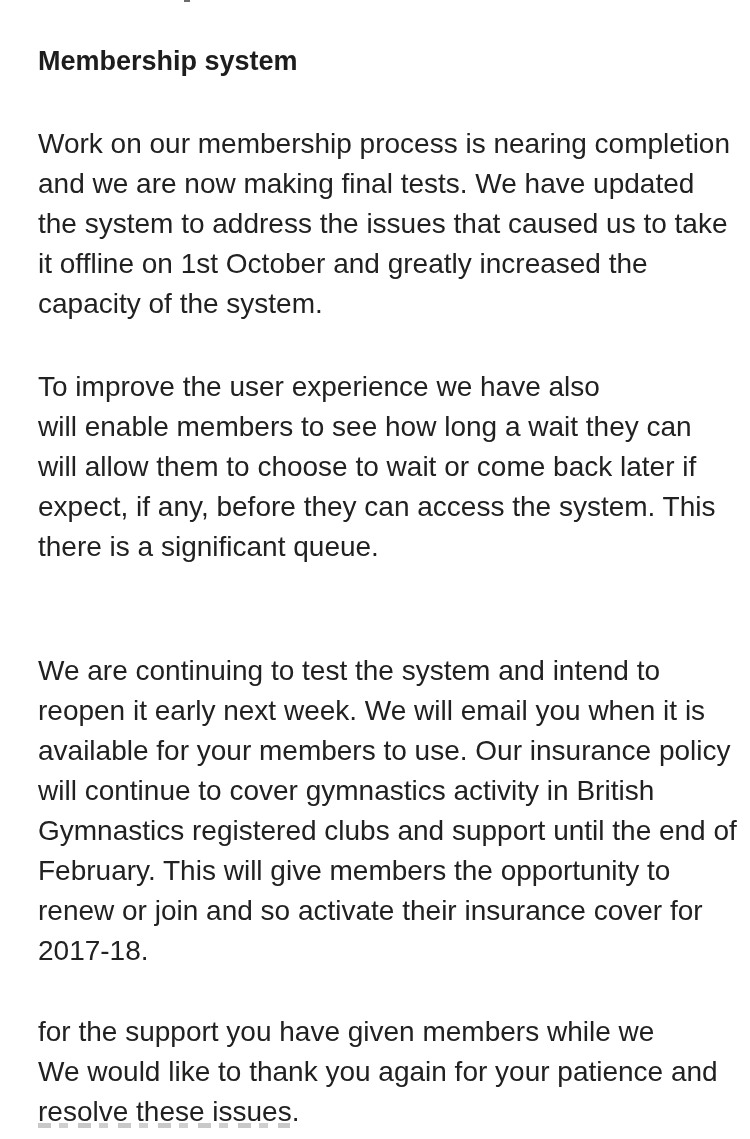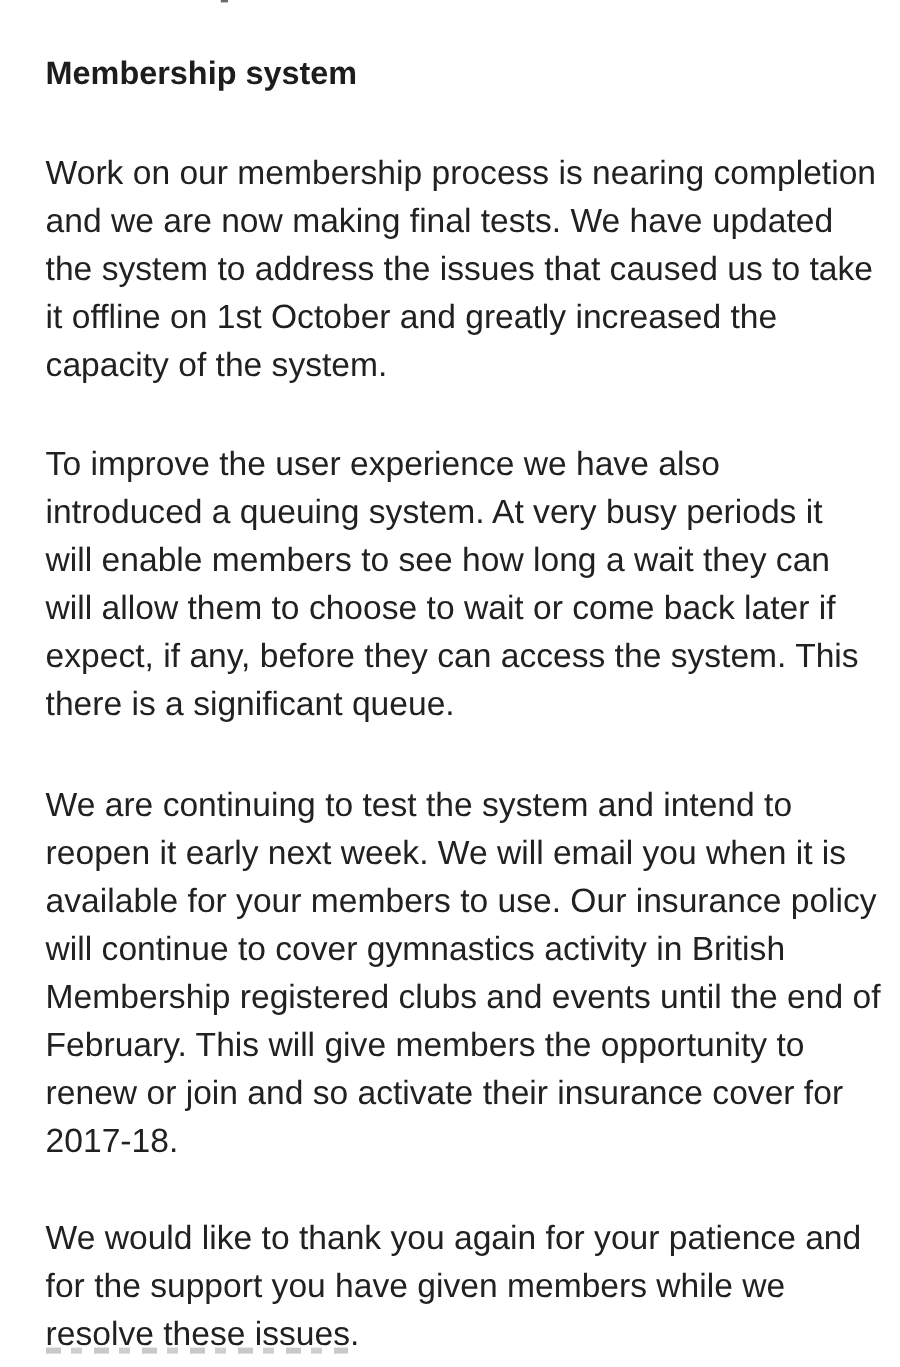--- a/index.html
+++ b/index.html
@@ -80,39 +80,38 @@
   <div class="para para-1">
       <div class="line">Work on our membership process is nearing completion</div>
       <div class="line">and we are now making final tests. We have updated</div>
       <div class="line">the system to address the issues that caused us to take</div>
       <div class="line">it offline on 1st October and greatly increased the</div>
       <div class="line">capacity of the system.</div>
     </div>
 
   <div class="para para-2">
       <div class="line">To improve the user experience we have also</div>
-      <div class="line">introduced a queuing system. At very busy periods it</div>
       <div class="line">will enable members to see how long a wait they can</div>
       <div class="line">will allow them to choose to wait or come back later if</div>
       <div class="line">expect, if any, before they can access the system. This</div>
       <div class="line">there is a significant queue.</div>
     </div>
 
   <div class="para para-3">
       <div class="line">We are continuing to test the system and intend to</div>
       <div class="line">reopen it early next week. We will email you when it is</div>
       <div class="line">available for your members to use. Our insurance policy</div>
       <div class="line">will continue to cover gymnastics activity in British</div>
-      <div class="line">Membership registered clubs and events until the end of</div>
+      <div class="line">Gymnastics registered clubs and support until the end of</div>
       <div class="line">February. This will give members the opportunity to</div>
       <div class="line">renew or join and so activate their insurance cover for</div>
       <div class="line">2017-18.</div>
     </div>
 
   <div class="para para-4">
+      <div class="line">for the support you have given members while we</div>
       <div class="line">We would like to thank you again for your patience and</div>
-      <div class="line">for the support you have given members while we</div>
       <div class="line">resolve these issues.</div>
     </div>
 
   <div class="bottom-fragment"></div>
 
 </div>
 
 </body></html>

